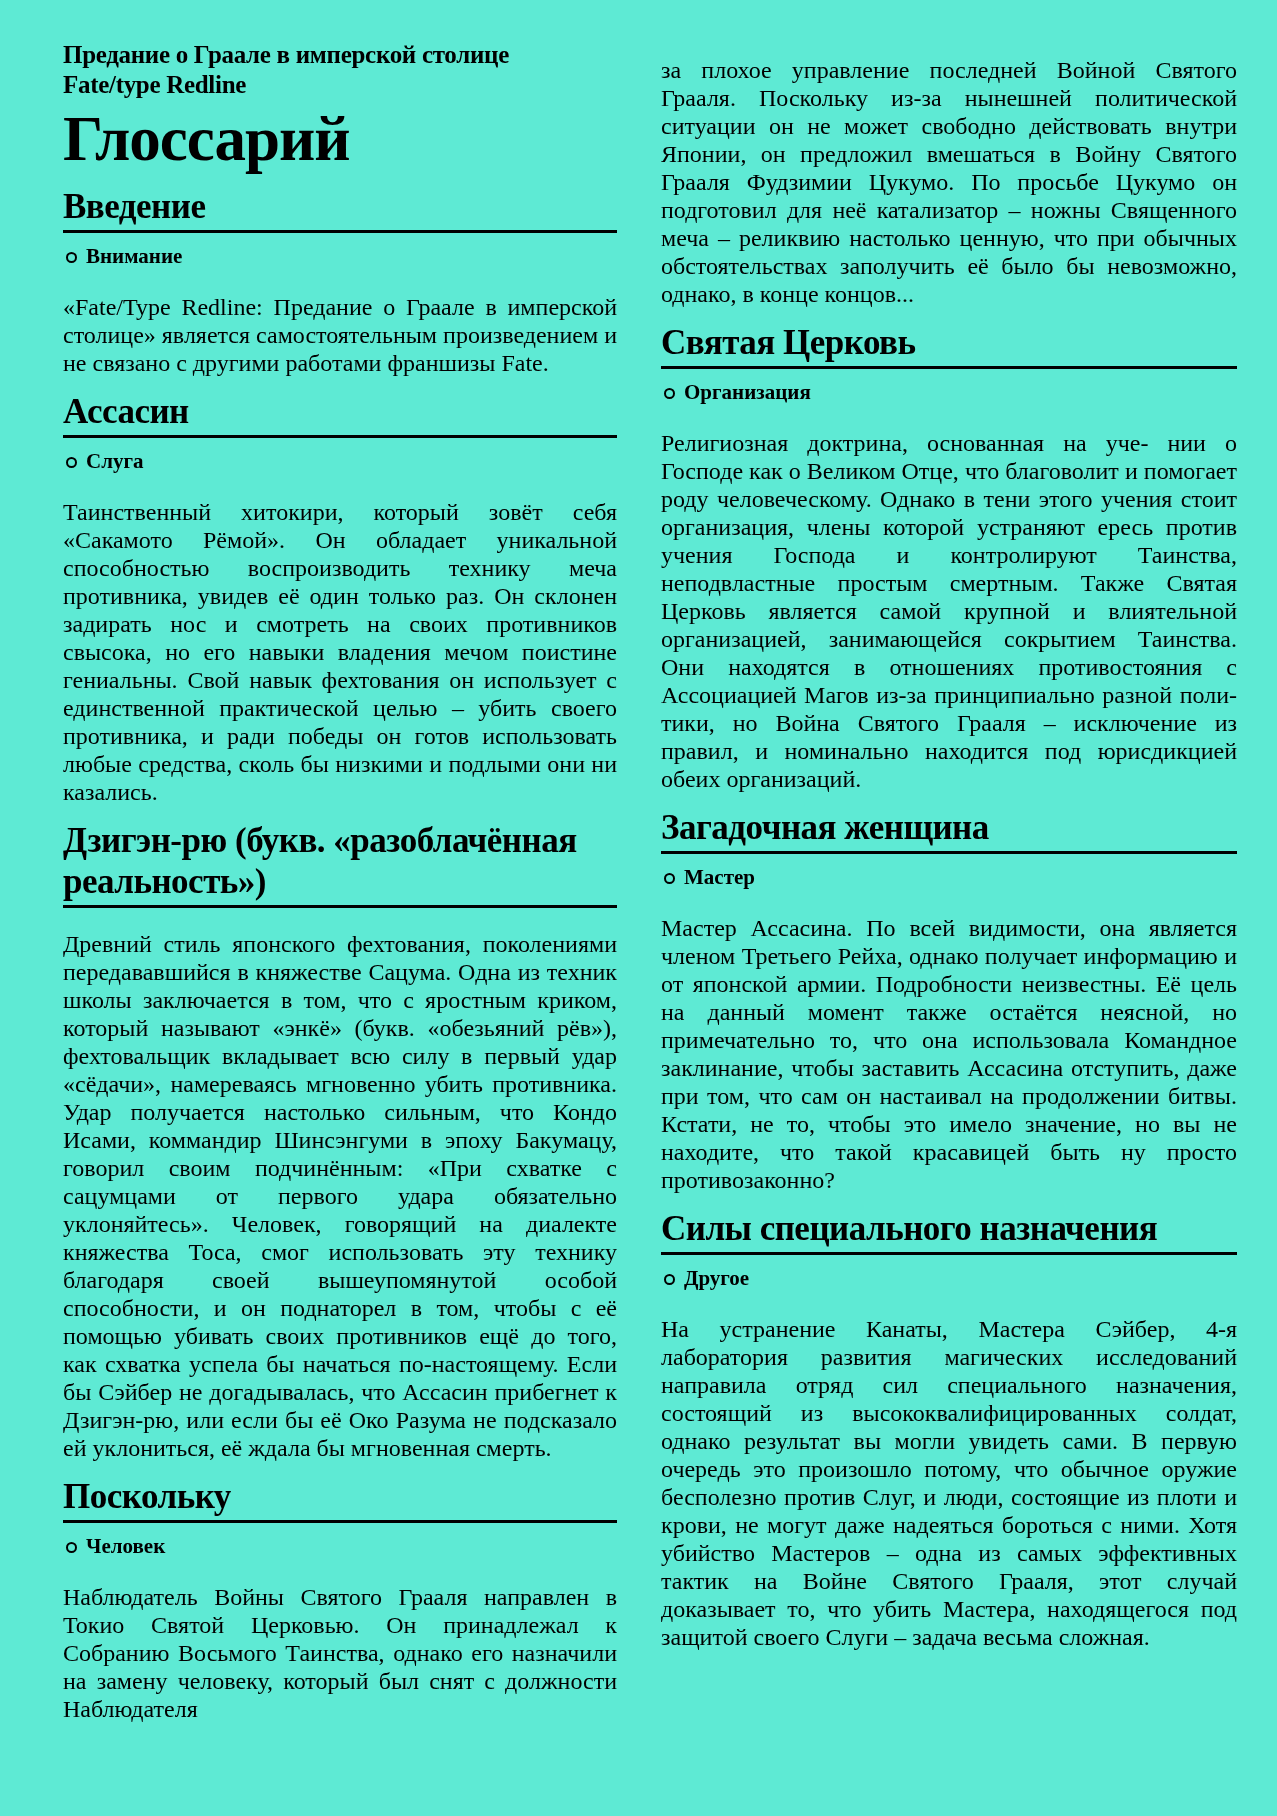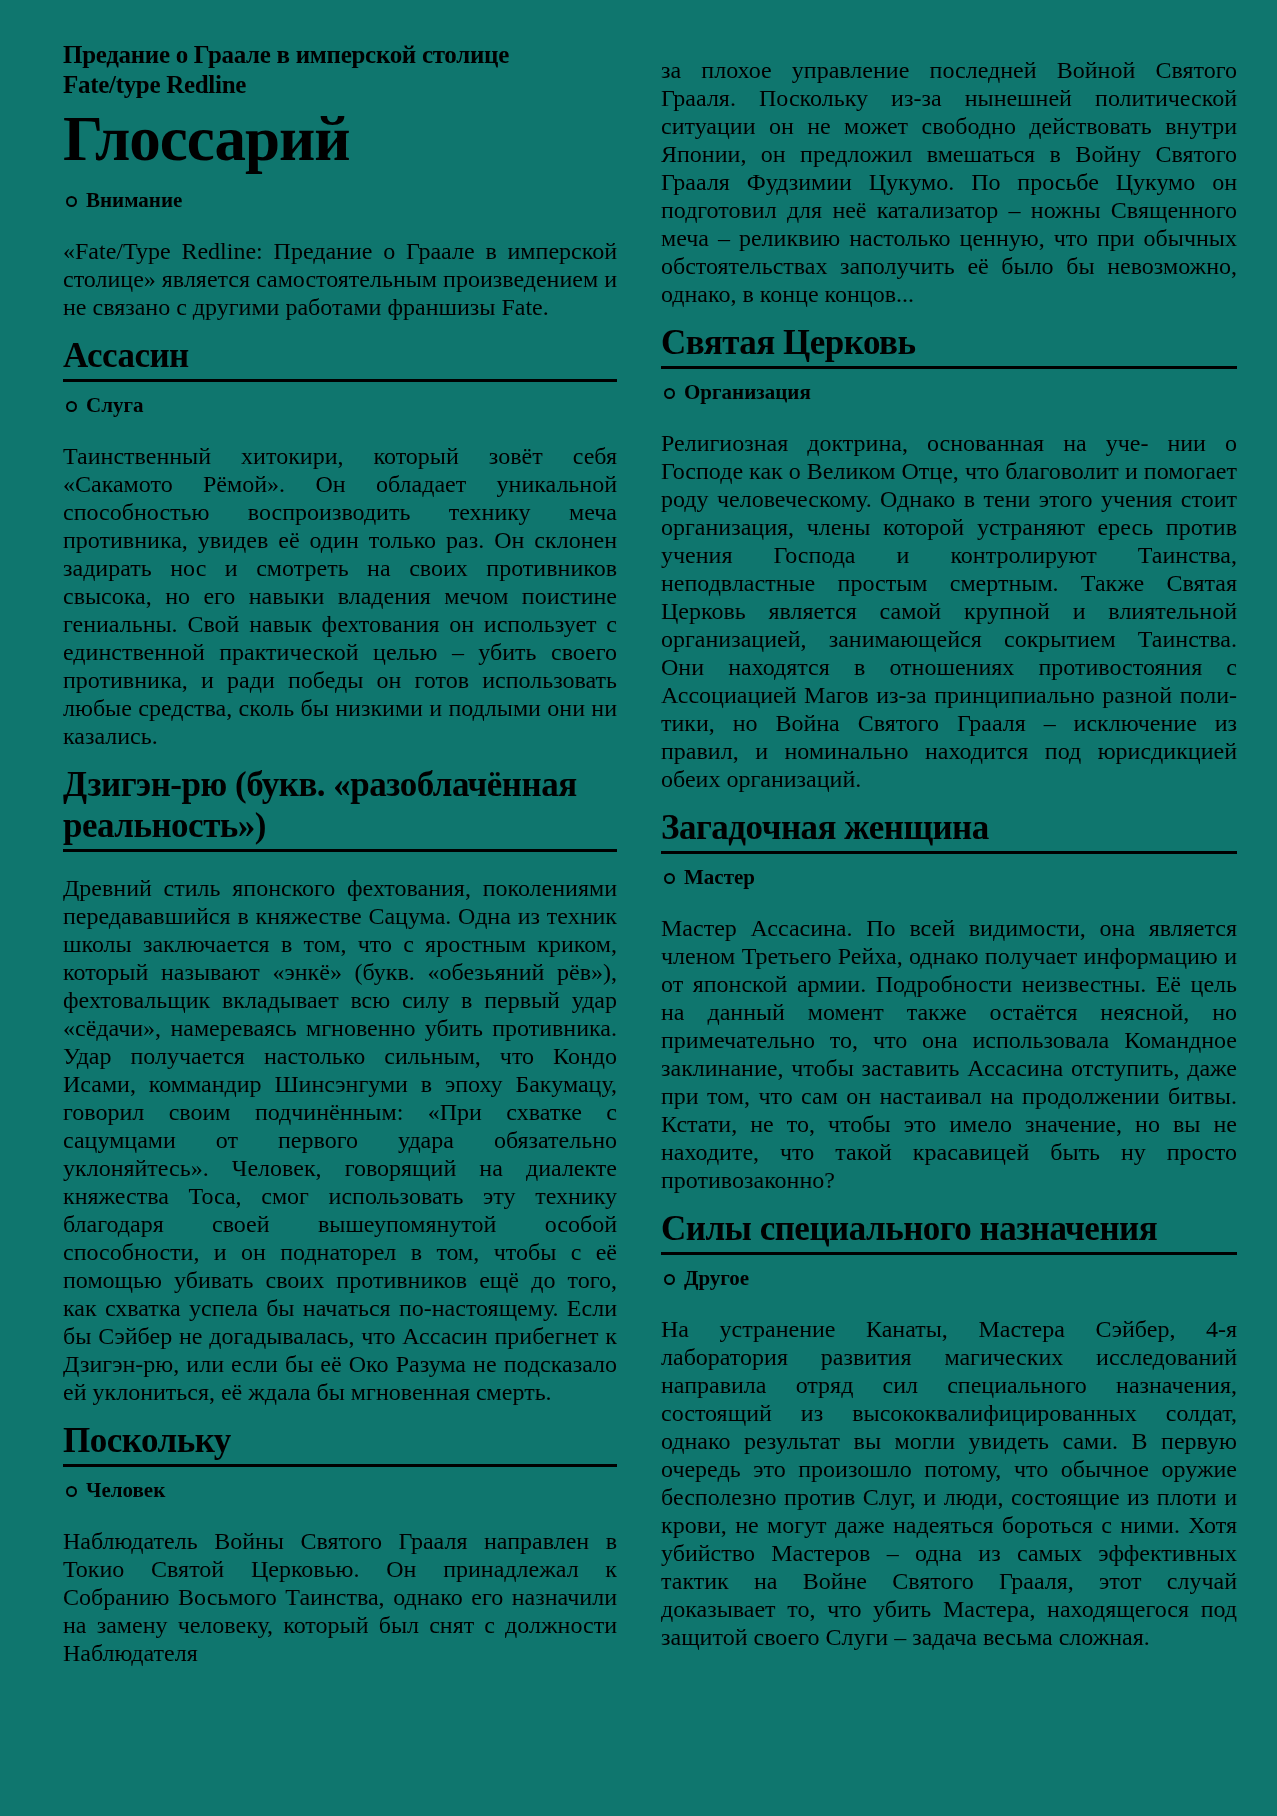--- a/index.html
+++ b/index.html
@@ -3,21 +3,21 @@
 <meta charset="utf-8">
 <style>
   * { margin:0; padding:0; box-sizing:border-box; }
   html,body { background:#ffffff; }
   body {
     width:1277px; height:1816px;
     position:relative; overflow:hidden;
     color:#000;
     font-family:"Liberation Serif","DejaVu Serif",serif;
   }
-  .page { position:absolute; inset:0; background:#0f766e; }
+  .page { position:absolute; inset:0; background:#5eead4; }
   .col { position:absolute; top:40px; }
   .col-left  { left:63px;  width:554px; }
   .col-right { left:661px; width:576px; }
 
   .series-line {
     font-weight:700;
     font-size:25px;
     line-height:30px;
     letter-spacing:-0.3px;
   }
@@ -68,20 +68,21 @@
 
 <div class="page">
 
   <div class="col col-left">
 
     <div class="series-line">Предание о Граале в имперской столице</div>
     <div class="series-line">Fate/type Redline</div>
     <div class="page-title">Глоссарий</div>
 
     <div class="section">
+      <div class="section-heading">Введение</div>
       <div class="tag-row">
         <span class="circle-bullet"></span>
         <span class="tag-label">Внимание</span>
       </div>
       <p class="body-text">«Fate/Type Redline: Предание о Граале в имперской столице» является самостоятельным произведением и не связано с другими работами франшизы Fate.</p>
     </div>
 
     <div class="section">
       <div class="section-heading">Ассасин</div>
       <div class="tag-row">

